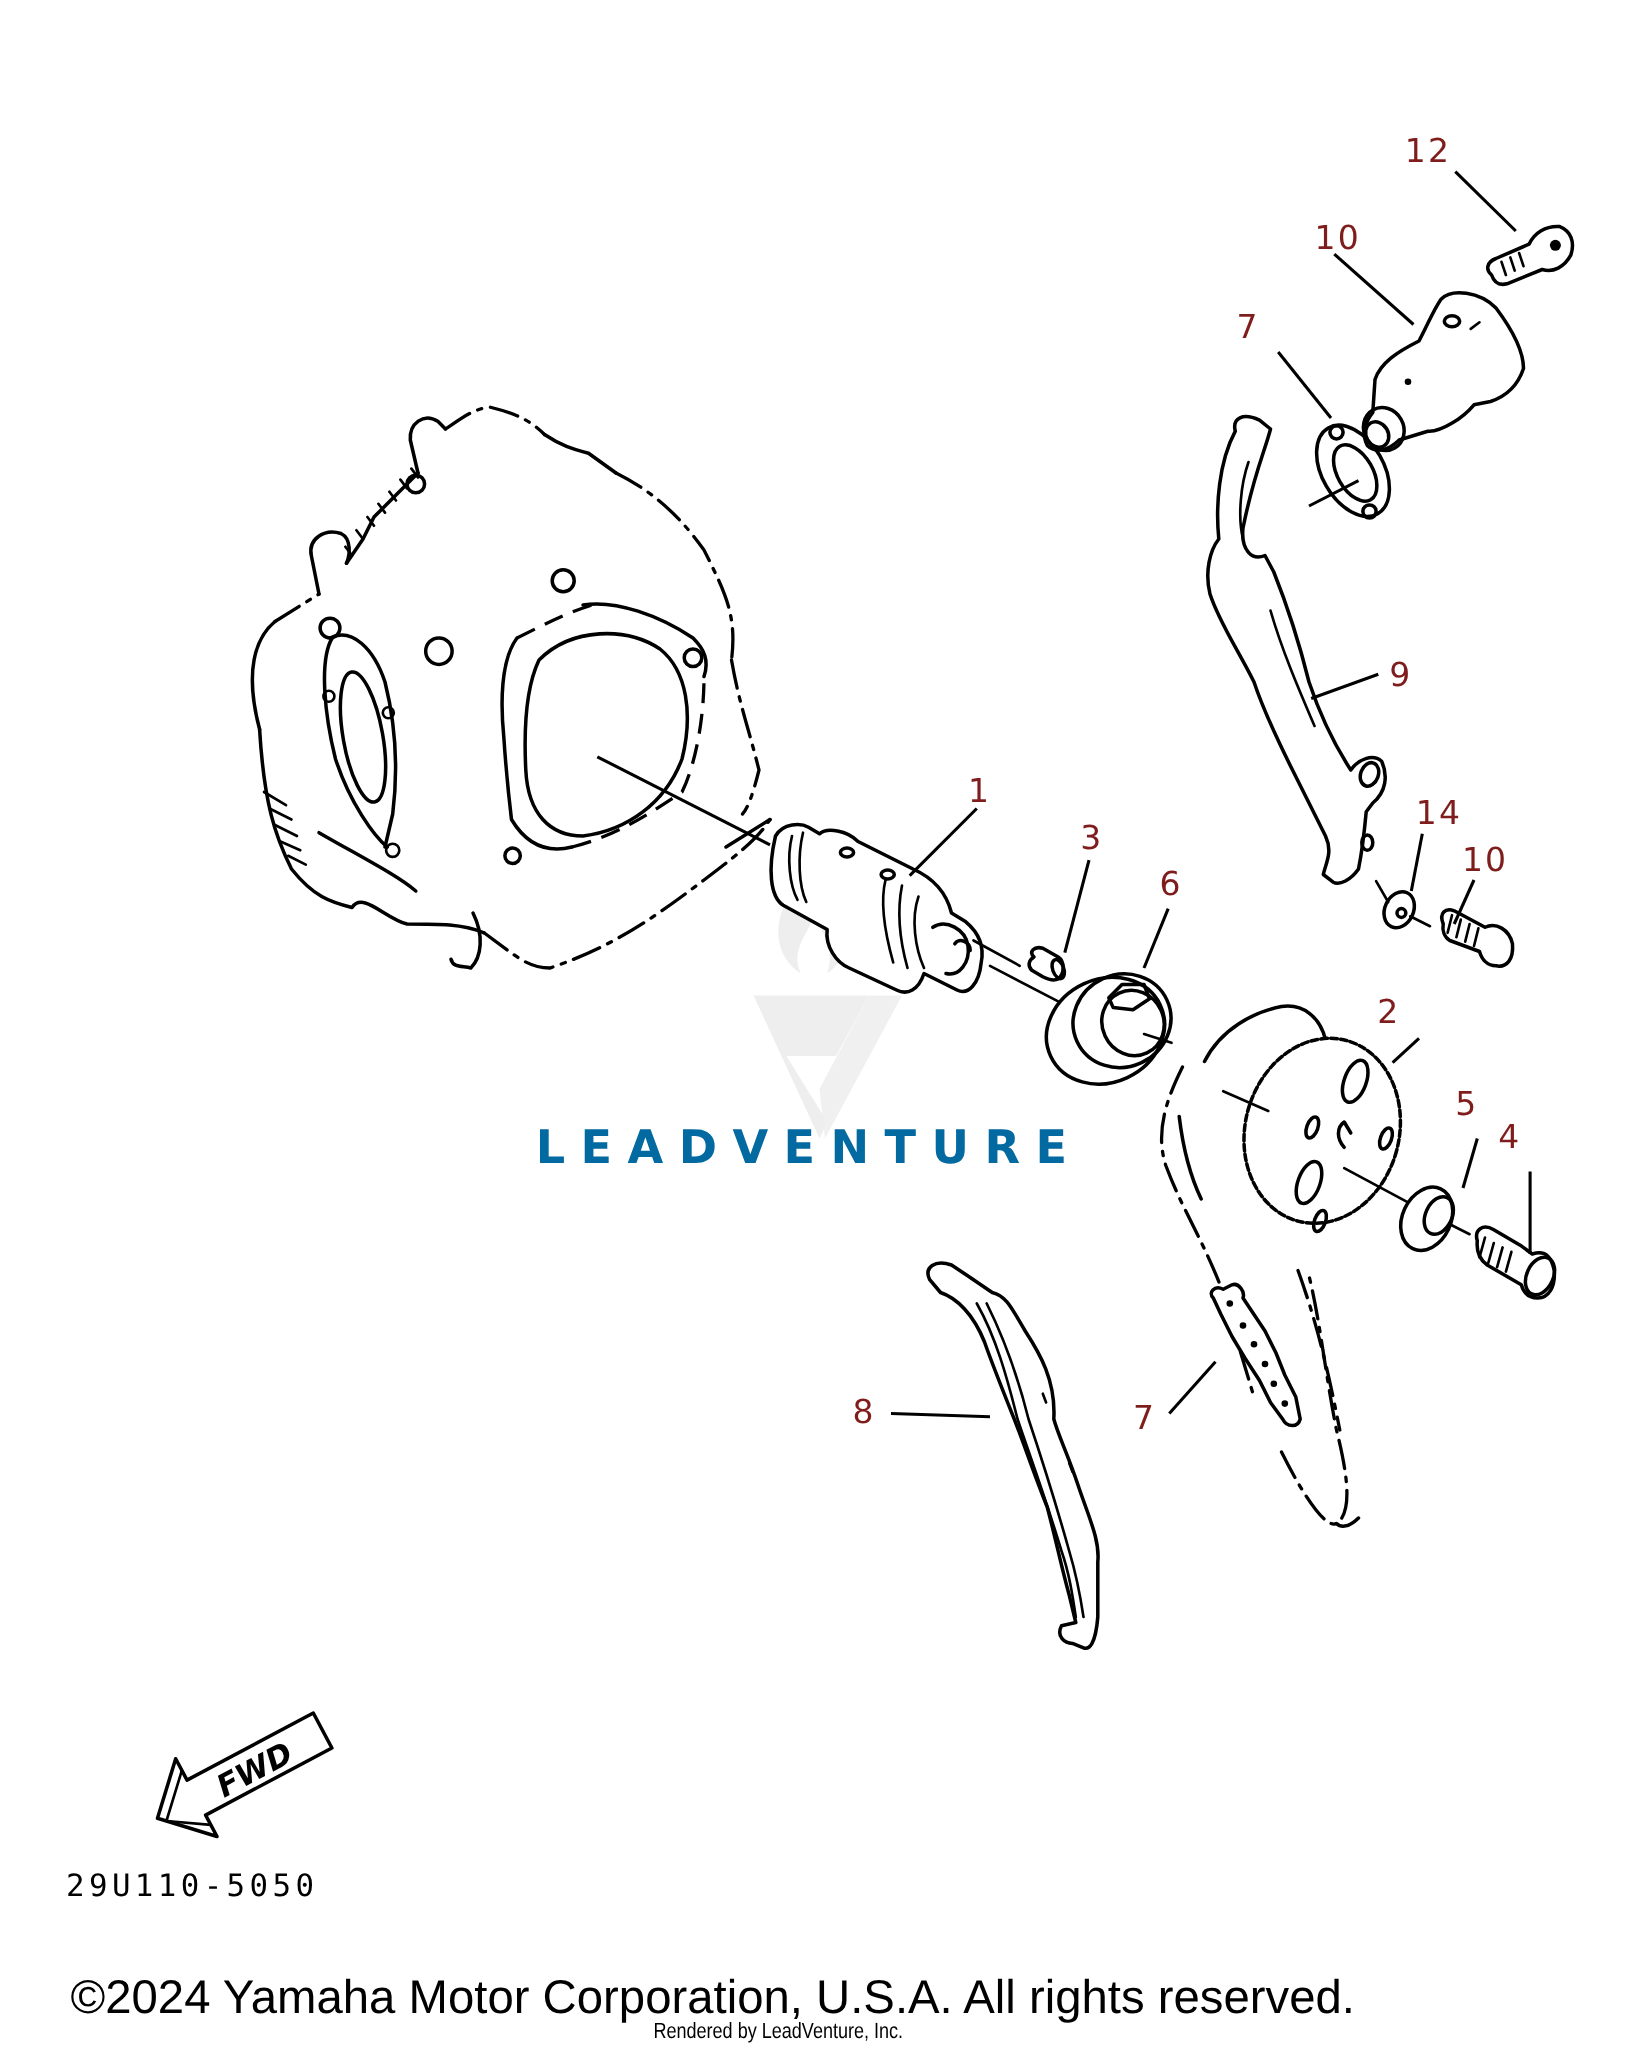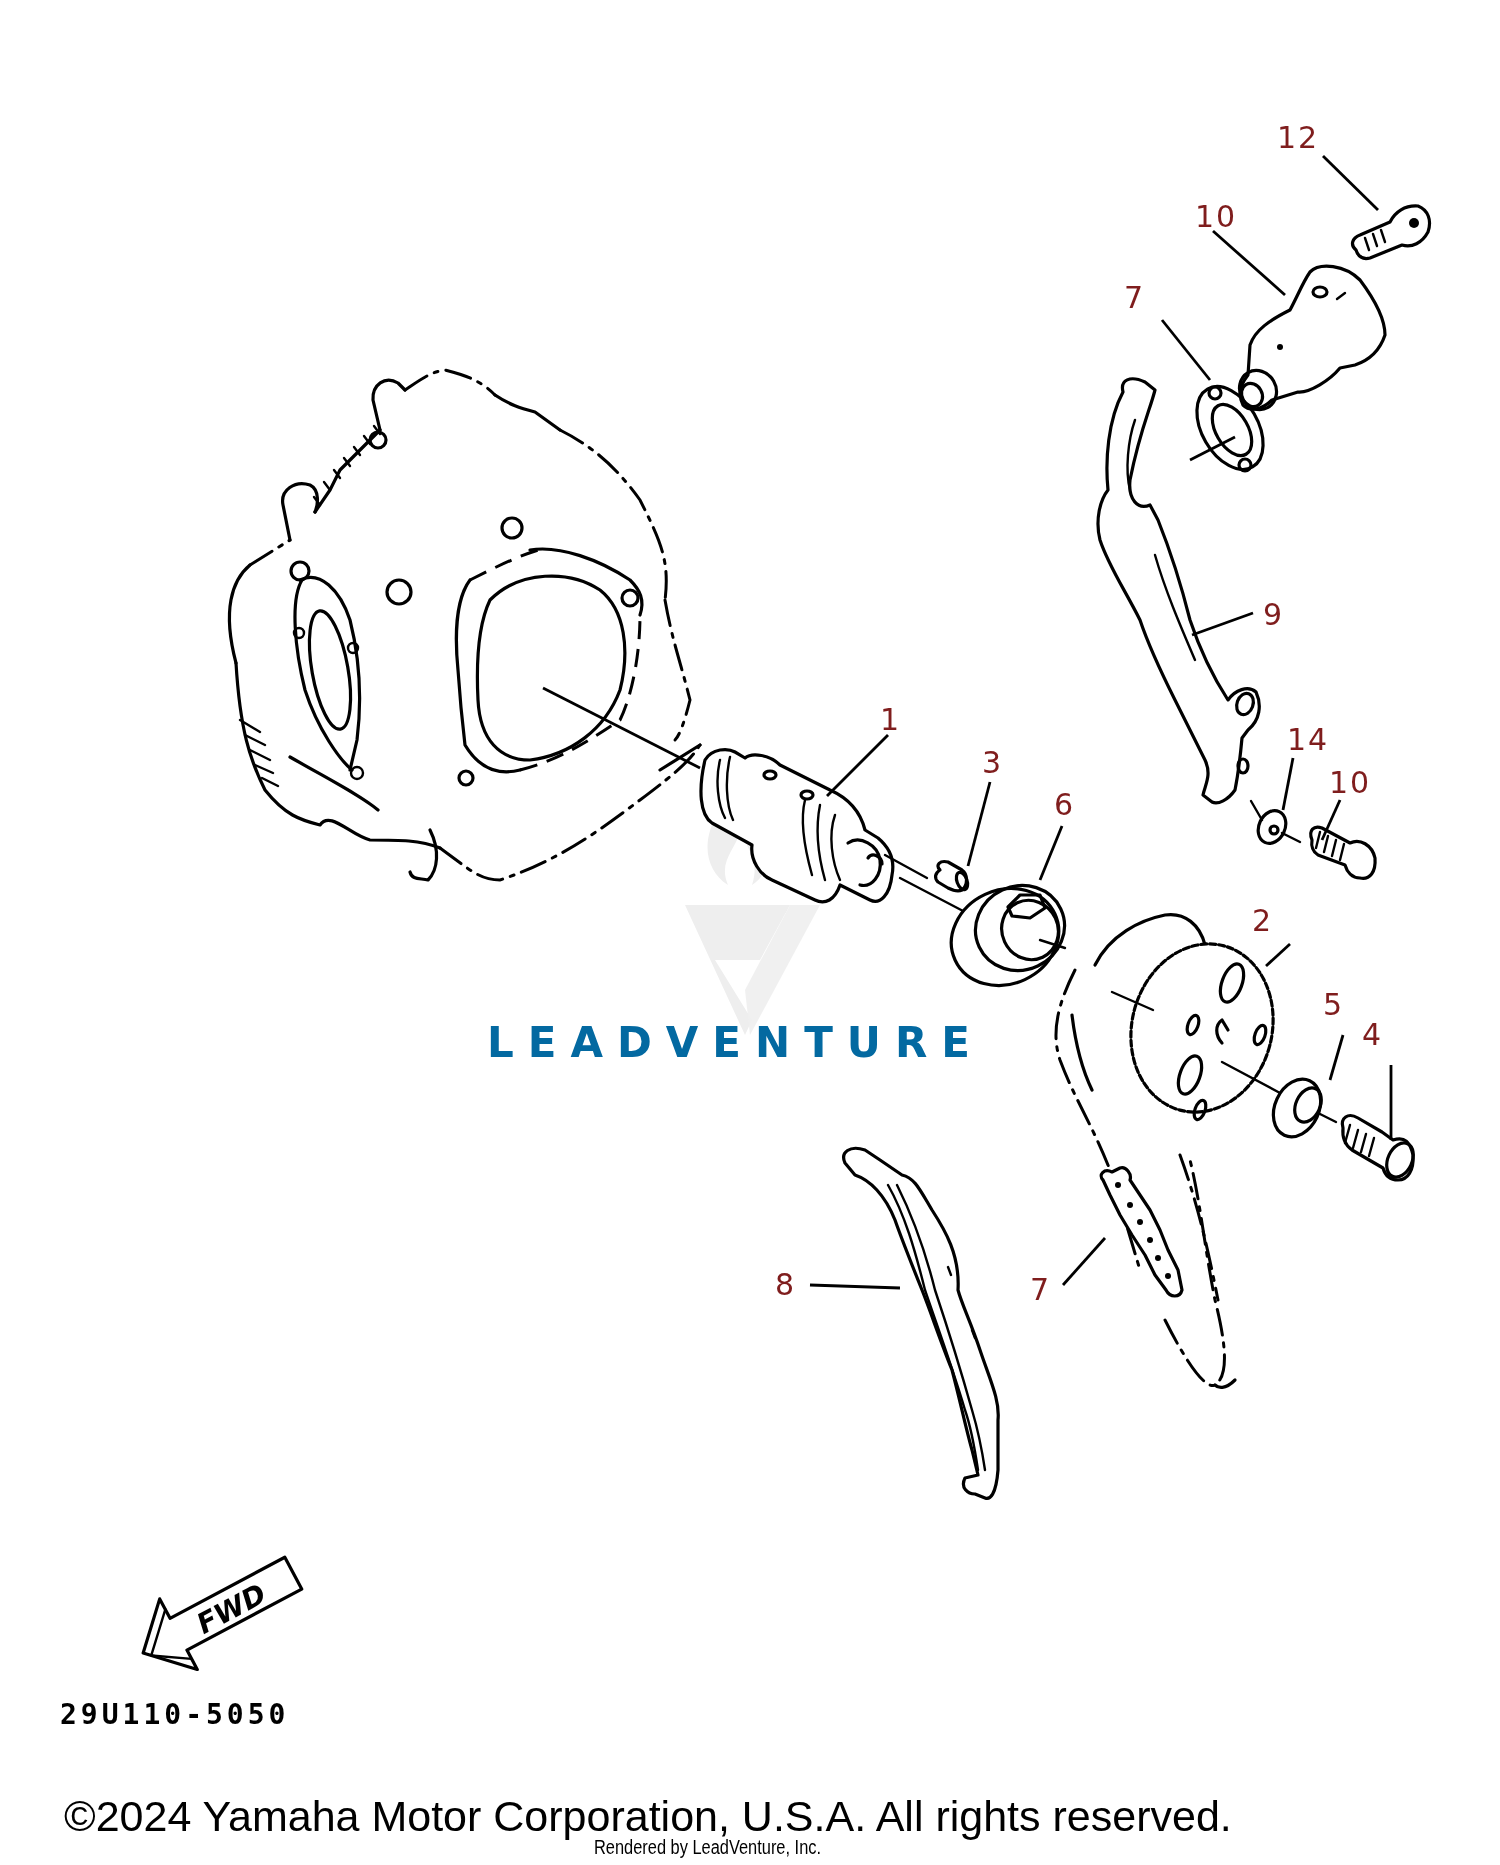--- a/index.html
+++ b/index.html
@@ -6,21 +6,21 @@
   body { width: 1500px; height: 1865px; position: relative; overflow: hidden; font-family: "DejaVu Sans", sans-serif; }
   #diagram { position: absolute; left: 0; top: 0; width: 1500px; height: 1865px; }
   .ln { fill: none; stroke: #000; stroke-width: 3.2; stroke-linecap: round; stroke-linejoin: round; }
   .thin { fill: none; stroke: #000; stroke-width: 2.4; stroke-linecap: round; }
   .dash { fill: none; stroke: #000; stroke-width: 3; stroke-dasharray: 26 8 4 8; stroke-linecap: round; }
   .dashs { fill: none; stroke: #000; stroke-width: 3; stroke-dasharray: 18 10; }
   .leader { stroke: #000; stroke-width: 2.8; }
   .fillw { fill: #fff; }
   .callout { position: absolute; font-family: "DejaVu Sans", sans-serif; font-size: 30px; color: #7f1d1d; line-height: 1; letter-spacing: 2px; }
   .wm-text { position: absolute; left: 487px; top: 1018px; font-family: "DejaVu Sans", sans-serif; font-size: 42px; color: #0369a1; letter-spacing: 14px; font-weight: bold; }
-  .diagram-code { position: absolute; left: 60px; top: 1698px; font-family: "DejaVu Sans Mono", monospace; font-size: 28px; color: #000; letter-spacing: 4px; font-weight: bold; }
+  .diagram-code { position: absolute; left: 60px; top: 1698px; font-family: "DejaVu Sans Mono", monospace; font-size: 28px; color: #000; letter-spacing: 4px; font-weight: normal; }
   .copyright { position: absolute; left: 64px; top: 1792px; font-family: "Liberation Sans", sans-serif; font-size: 43px; color: #000; white-space: nowrap; }
   .rendered-by { position: absolute; left: 594px; top: 1836px; font-family: "Liberation Sans", sans-serif; font-size: 20px; color: #000; white-space: nowrap; transform: scaleX(0.82); transform-origin: left top; }
   .fwd-label { font-family: "DejaVu Sans", sans-serif; font-weight: bold; font-style: italic; font-size: 28px; }
 </style>
 </head>
 <body>
 
 <svg id="diagram" viewBox="0 0 1500 1865" xmlns="http://www.w3.org/2000/svg">
 
   <g fill="#eeeeee">

